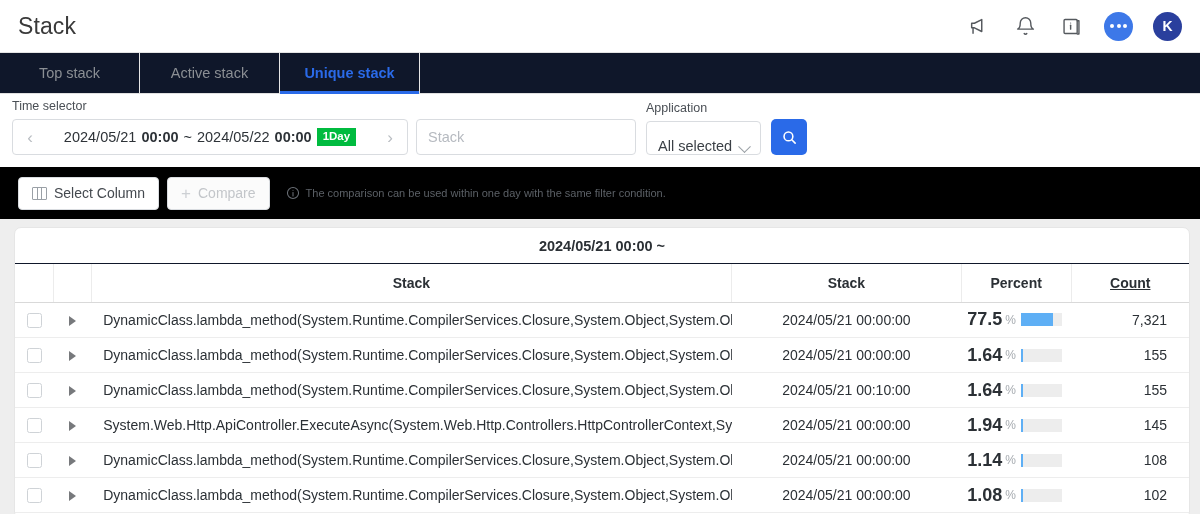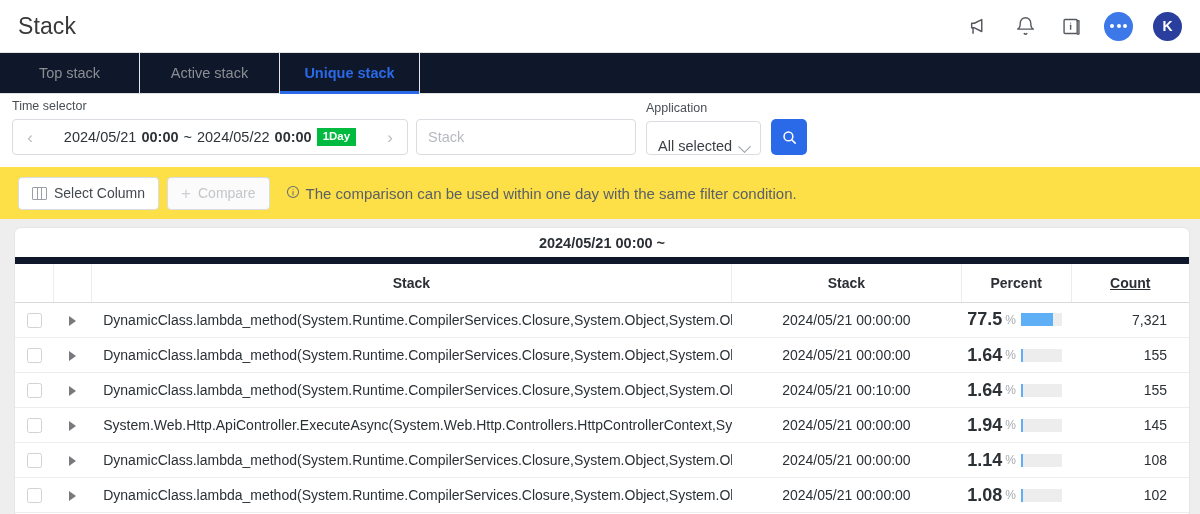--- a/index.html
+++ b/index.html
@@ -200,21 +200,21 @@
     width: 36px; height: 36px;
     background: #2a6ae8;
     border-radius: 5px;
     display: flex; align-items: center; justify-content: center;
     cursor: pointer;
     border: none;
   }
 
   
   .toolbar {
-    background: #fde047;
+    background: #000000;
     height: 52px;
     display: flex;
     align-items: center;
     padding-left: 18px;
     gap: 0;
   }
   .btn {
     height: 33px;
     border: 1px solid #d9dce0;
     border-radius: 4px;
@@ -241,23 +241,23 @@
     display: flex;
   }
   .col-icon i {
     flex: 1;
     border-right: 1.4px solid #9aa0a6;
     display: block;
   }
   .col-icon i:last-child { border-right: none; }
   .plus { font-size: 17px; line-height: 1; color: #cdd0d4; font-weight: 300; }
   .hint {
-    display: flex; gap: 6px;
+    display: flex; align-items: center; gap: 6px;
     margin-left: 16px;
-    font-size: 15px;
+    font-size: 11px;
     color: #5b6066;
     white-space: nowrap;
   }
 
   
   .table-wrap {
     margin: 8px 10px 0 14px;
     background: #fff;
     border-radius: 7px;
     border: 1px solid #e6e6e6;
@@ -265,21 +265,21 @@
     height: 292px;
     display: flex;
     flex-direction: column;
   }
   .table-title {
     height: 36px;
     display: flex; align-items: center; justify-content: center;
     font-size: 14.5px;
     font-weight: 700;
     color: #2b3035;
-    border-bottom: 7px solid #0f172a;
+    border-bottom: 1px solid #0f172a;
   }
   table { border-collapse: collapse; width: 100%; table-layout: fixed; }
   thead th {
     height: 38px;
     font-size: 14px;
     font-weight: 700;
     color: #2b3035;
     border-right: 1px solid #ececec;
     border-bottom: 1px solid #d9d9d9;
     background: #fff;

